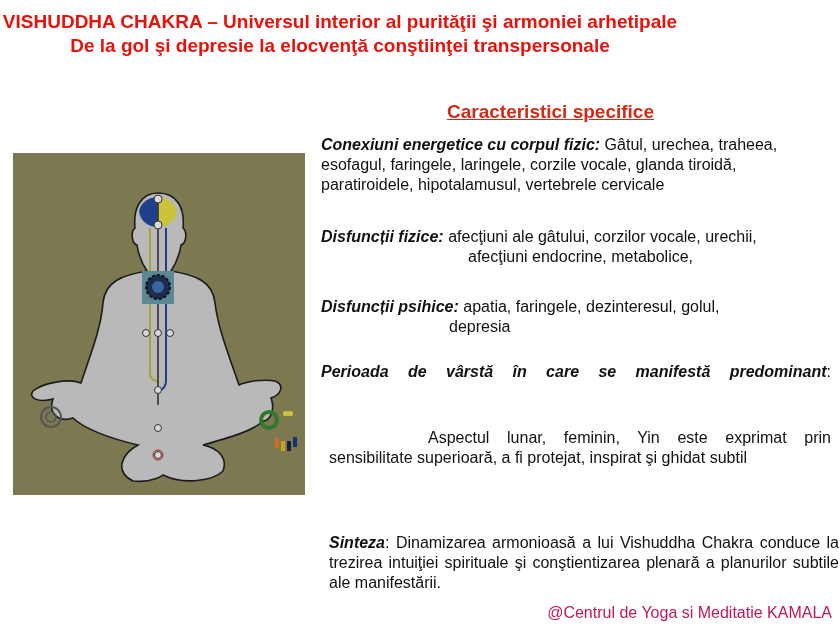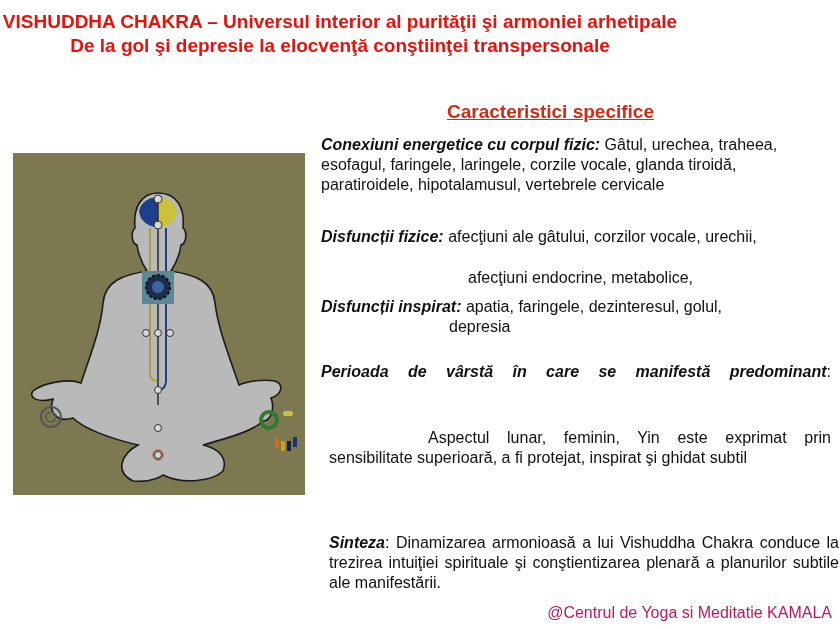--- a/index.html
+++ b/index.html
@@ -8,21 +8,21 @@
   .title { position:absolute; left:0; width:680px; text-align:center; color:#e8120c;
            font-weight:bold; font-size:19px; line-height:23px; }
   .t1 { top:10px; }
   .t2 { top:34px; }
   .figure { position:absolute; left:13px; top:153px; width:292px; height:342px; background:#7c7850; }
   .figure svg { width:100%; height:100%; display:block; }
   .section-heading { position:absolute; left:447px; top:101px; color:#d42a14; font-weight:bold;
                      font-size:19px; text-decoration:underline; }
   .block { position:absolute; left:321px; width:510px; font-size:16px; line-height:20px; }
   .lab { font-weight:bold; font-style:italic;text-align:center; }
-  .indent1 { display:block; padding-left:147px;margin-top:21px; }
+  .indent1 { display:block; padding-left:147px; }
   .indent2 { display:block; padding-left:128px; }
   .justify { text-align:justify; text-align-last:justify; }
   .nolast { text-align:justify;margin-left:8px; }
   .credit { position:absolute; right:8px; top:604px; color:#be185d; font-size:16px; }
 </style>
 </head>
 <body>
 
 <div class="title t1">VISHUDDHA CHAKRA – Universul interior al purităţii şi armoniei arhetipale</div>
 <div class="title t2">De la gol şi depresie la elocvenţă conştiinţei transpersonale</div>
@@ -79,21 +79,21 @@
 <div class="block" style="top:135px;">
   <span class="lab">Conexiuni energetice cu corpul fizic:</span><span> Gâtul, urechea, traheea, esofagul, faringele, laringele, corzile vocale, glanda tiroidă, paratiroidele, hipotalamusul, vertebrele cervicale</span>
 </div>
 
 <div class="block" style="top:227px;">
   <span class="lab">Disfuncții fizice:</span><span> afecţiuni ale gâtului, corzilor vocale, urechii,</span>
   <span class="indent1">afecţiuni endocrine, metabolice,</span>
 </div>
 
 <div class="block" style="top:297px;">
-  <span class="lab">Disfuncții inspirat:</span><span> apatia, faringele, dezinteresul, golul,</span>
+  <span class="lab">Disfuncții psihice:</span><span> apatia, faringele, dezinteresul, golul,</span>
   <span class="indent2">depresia</span>
 </div>
 
 <div class="block" style="top:362px;">
   <div class="justify"><span class="lab">Perioada de vârstă în care se manifestă predominant</span><span>:</span></div>
 </div>
 
 <div class="block" style="top:428px;">
   <div class="nolast" style="text-indent:99px;">Aspectul lunar, feminin, Yin este exprimat prin sensibilitate superioară, a fi protejat, inspirat şi ghidat subtil</div>
 </div>

